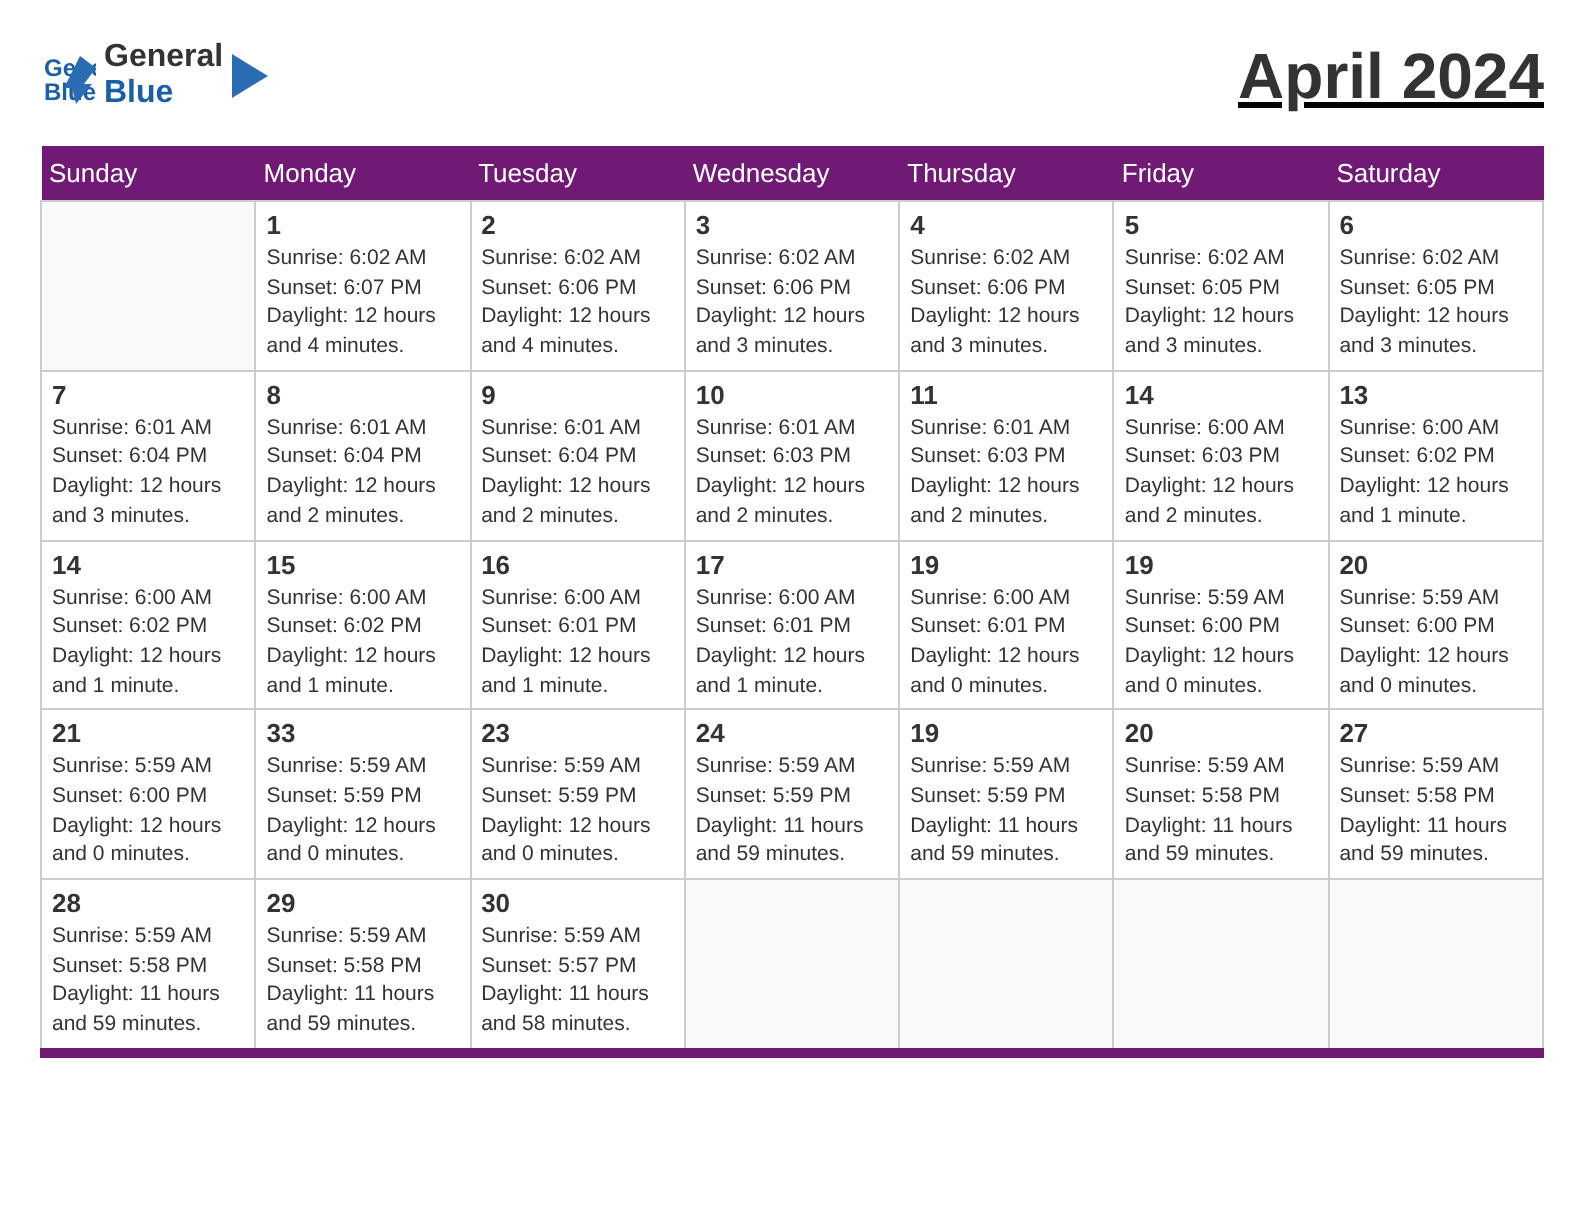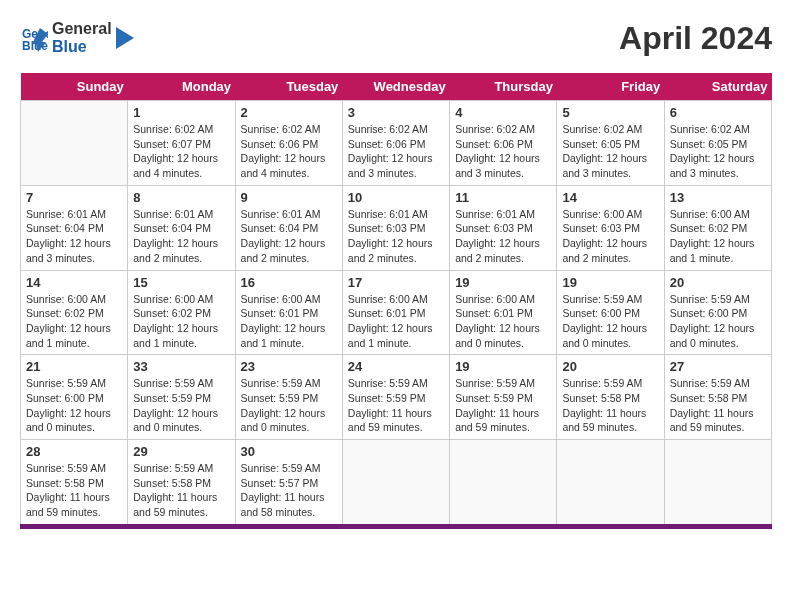--- a/index.html
+++ b/index.html
@@ -20,42 +20,43 @@
       display: flex;
       align-items: center;
       gap: 4px;
     }
     .logo-icon {
       width: 28px;
       height: 28px;
     }
     .title-block {
       text-align: center;
+      text-decoration: underline;
     }
     .month-year {
       font-size: 32px;
       font-weight: bold;
       color: #333;
     }
     .location {
       font-size: 16px;
       color: #555;
     }
     table {
       width: 100%;
       border-collapse: collapse;
       font-size: 11px;
     }
     thead tr th {
-      background-color: #be185d;
+      background-color: #701a75;
       color: #fff;
       padding: 6px 4px;
-      text-align: right;
+      text-align: left;
       font-size: 13px;
-      font-weight: bold;
+      font-weight: normal;
     }
     tbody tr td {
       border: 1px solid #ccc;
       vertical-align: top;
       padding: 4px 5px;
       height: 80px;
       width: 107px;
     }
     tbody tr td.empty {
       background: #f9f9f9;

